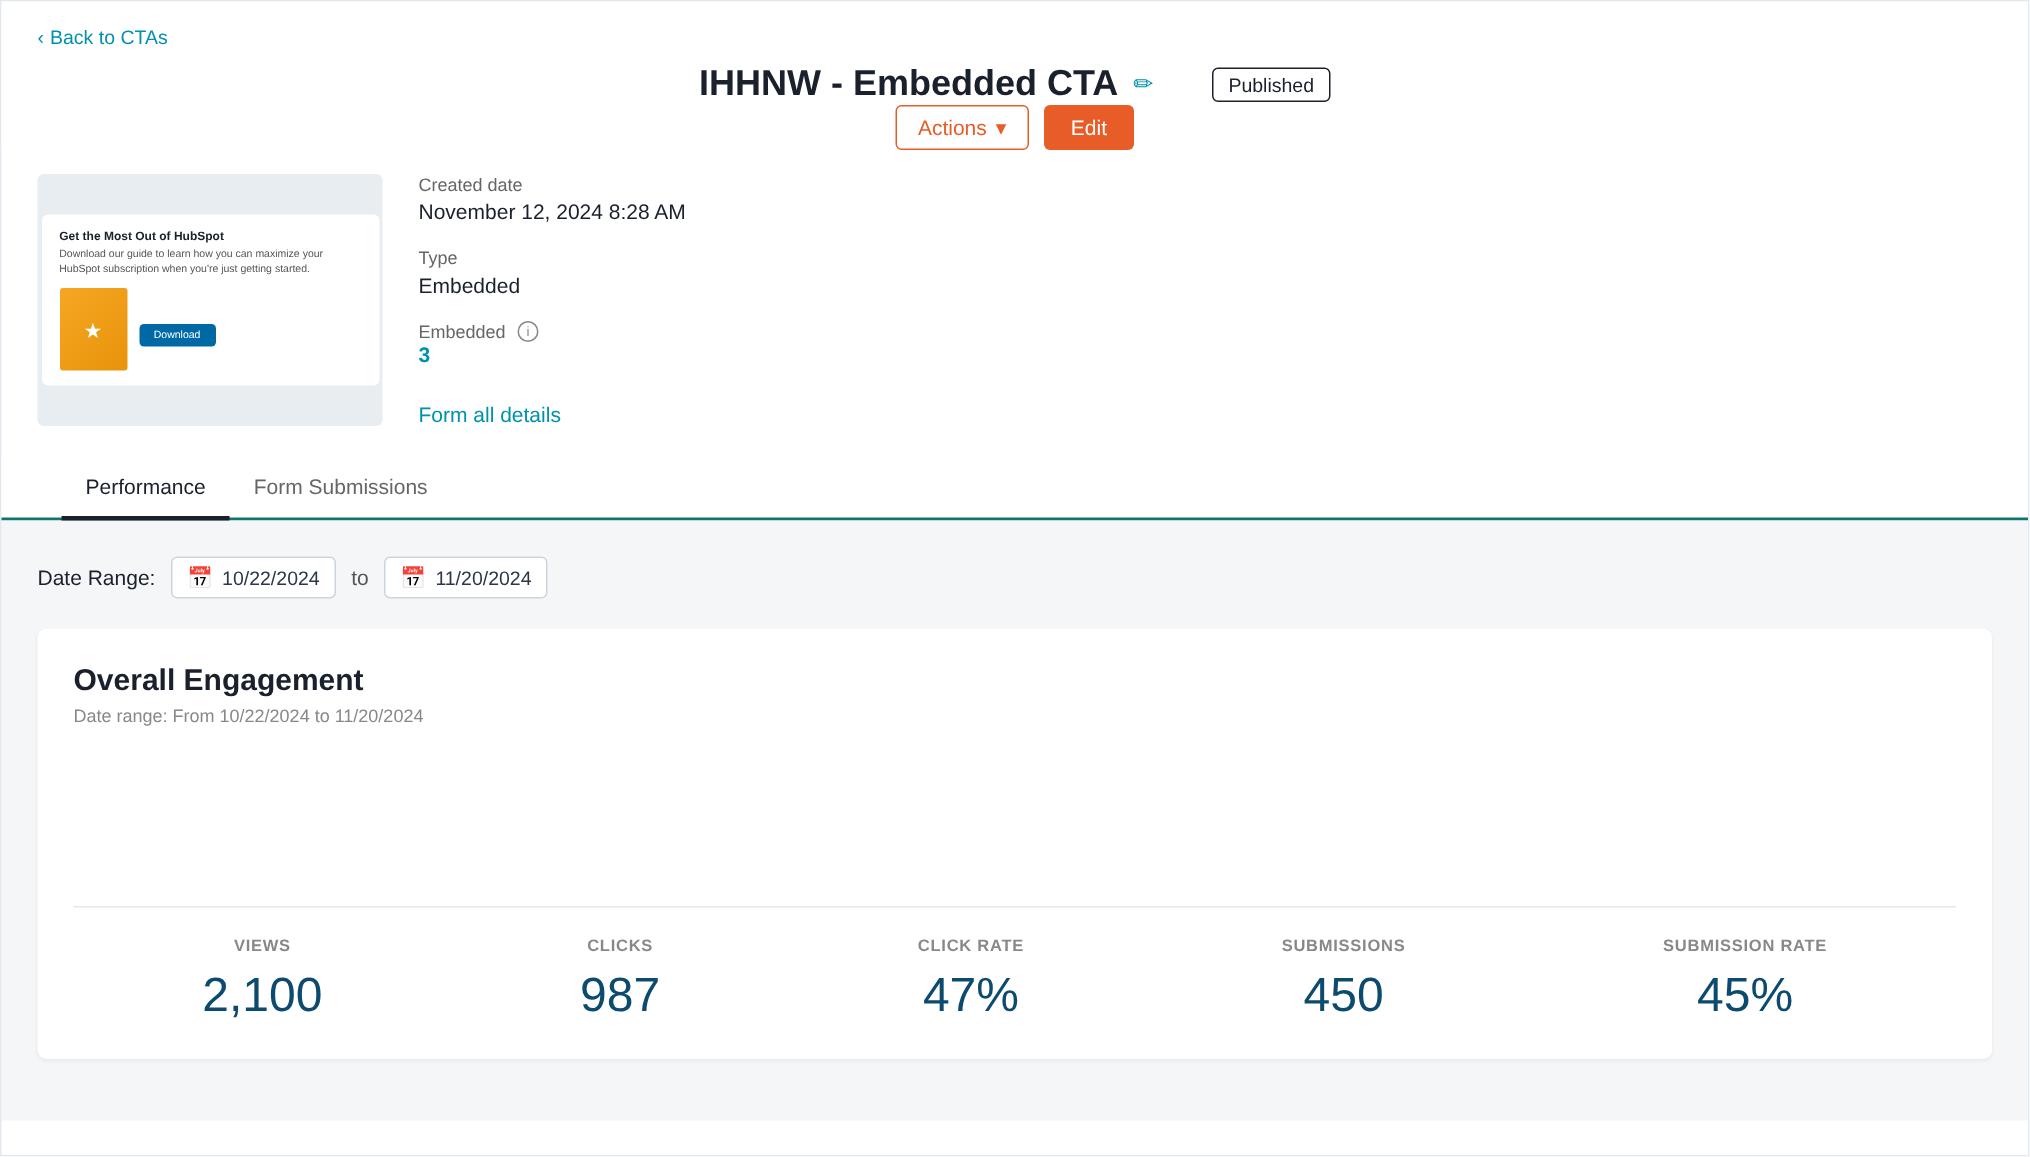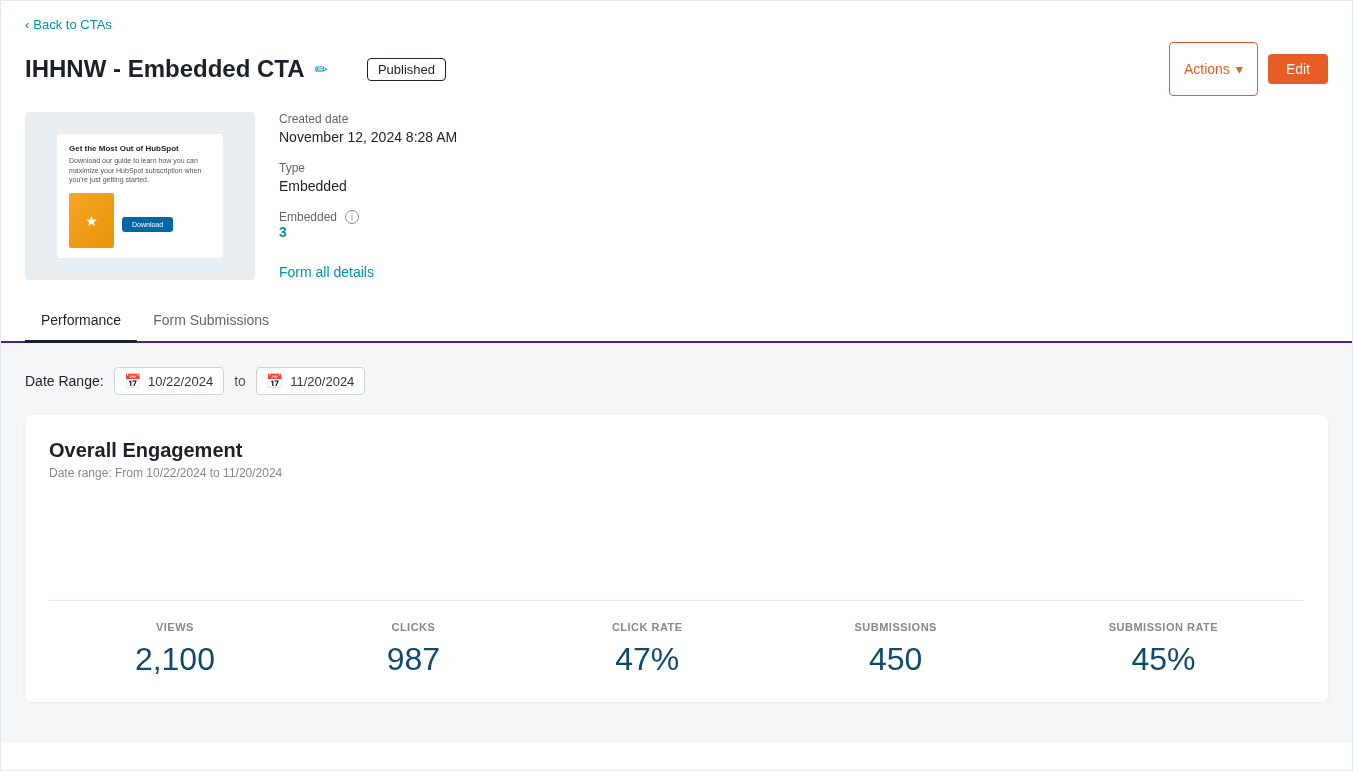--- a/index.html
+++ b/index.html
@@ -26,20 +26,21 @@
       display: flex;
       align-items: center;
       gap: 4px;
       margin-bottom: 10px;
     }
     .title-row {
       display: flex;
       align-items: center;
       justify-content: space-between;
       margin-bottom: 16px;
+      flex-direction: column;
     }
     .title-left {
       display: flex;
       align-items: center;
       gap: 10px;
     }
     .page-title {
       font-size: 24px;
       font-weight: 700;
       color: #1a202c;
@@ -62,21 +63,21 @@
     .title-right {
       display: flex;
       align-items: center;
       gap: 10px;
     }
     .actions-btn {
       border: 1px solid #e85c28;
       background: #fff;
       color: #e85c28;
       border-radius: 4px;
-      padding: 18px 14px;
+      padding: 6px 14px;
       font-size: 14px;
       cursor: pointer;
       display: flex;
       align-items: center;
       gap: 6px;
     }
     .edit-btn {
       background: #e85c28;
       color: #fff;
       border: none;
@@ -100,21 +101,21 @@
       overflow: hidden;
       display: flex;
       align-items: center;
       justify-content: center;
       flex-shrink: 0;
     }
     .cta-preview-inner {
       background: #fff;
       border-radius: 4px;
       padding: 10px 12px;
-      width: 166px;
+      width: 225px;
       font-size: 9px;
     }
     .cta-preview-title {
       font-size: 8px;
       font-weight: 700;
       color: #1a202c;
       margin-bottom: 3px;
     }
     .cta-preview-desc {
       font-size: 7px;
@@ -195,22 +196,22 @@
     .view-all-details {
       color: #0091ae;
       font-size: 14px;
       cursor: pointer;
       margin-top: 8px;
       display: inline-block;
     }
     
     .tabs-bar {
       display: flex;
-      border-bottom: 2px solid #4c1d95;
-      padding: 0 24px;
+      border-bottom: 2px solid #0f766e;
+      padding: 0 40px;
       background: #fff;
     }
     .tab {
       padding: 12px 16px;
       font-size: 14px;
       font-weight: 500;
       color: #666;
       cursor: pointer;
       border-bottom: 3px solid transparent;
       margin-bottom: -2px;

